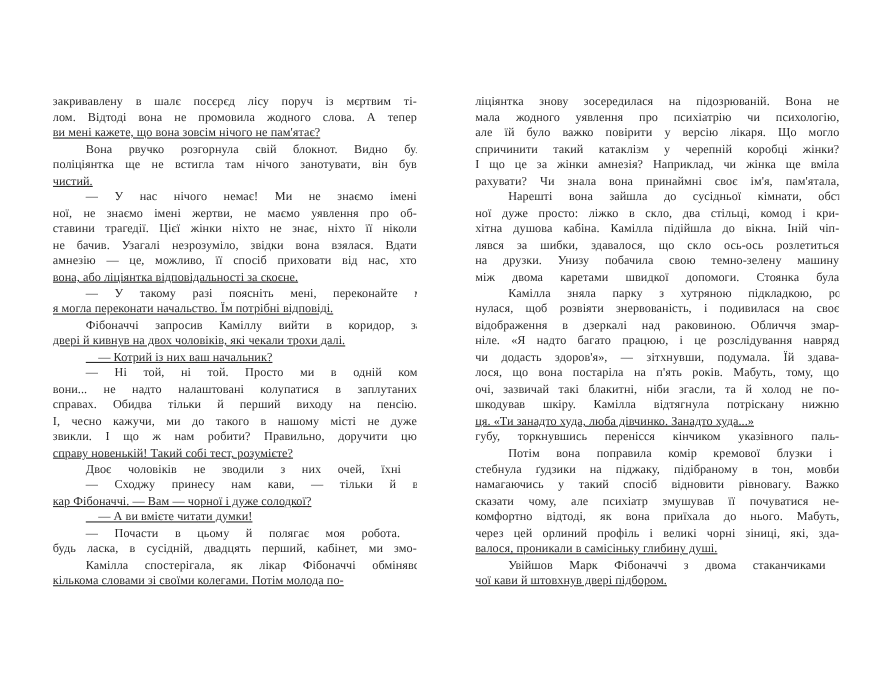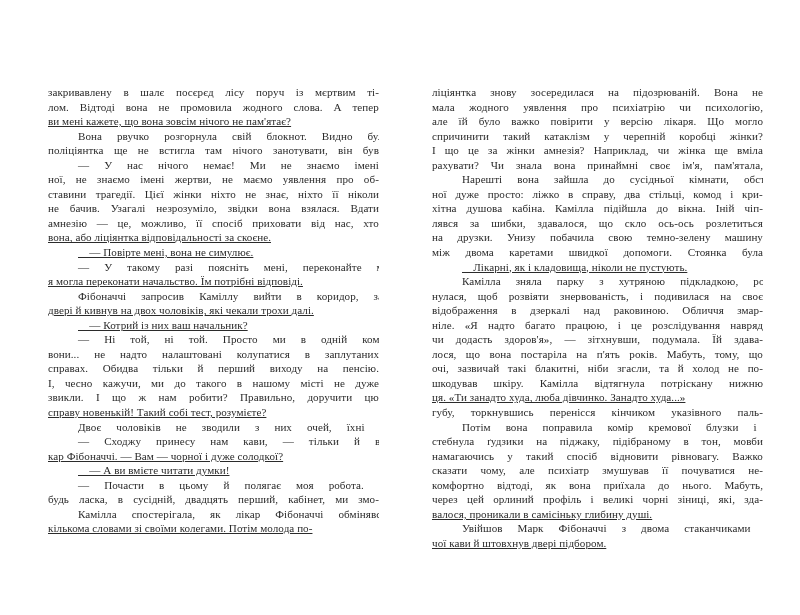--- a/index.html
+++ b/index.html
@@ -99,33 +99,31 @@
   <div class="page page-left">
     <div class="textblock">
         <p class="para">
           <span class="ln"><span class="w">закривавлену</span><span class="w">в</span><span class="w">шалє</span><span class="w">посєрєд</span><span class="w">лісу</span><span class="w">поруч</span><span class="w">із</span><span class="w">мєртвим</span><span class="w">ті-</span></span>
           <span class="ln"><span class="w">лом.</span><span class="w">Відтоді</span><span class="w">вона</span><span class="w">не</span><span class="w">промовила</span><span class="w">жодного</span><span class="w">слова.</span><span class="w">А</span><span class="w">тепер</span></span>
           <span class="ln last noj">ви мені кажете, що вона зовсім нічого не пам'ятає?</span>
         </p>
         <p class="para">
           <span class="ln indent"><span class="w">Вона</span><span class="w">рвучко</span><span class="w">розгорнула</span><span class="w">свій</span><span class="w">блокнот.</span><span class="w">Видно</span><span class="w">було,</span></span>
           <span class="ln"><span class="w">поліціянтка</span><span class="w">ще</span><span class="w">не</span><span class="w">встигла</span><span class="w">там</span><span class="w">нічого</span><span class="w">занотувати,</span><span class="w">він</span><span class="w">був</span></span>
+          <span class="ln last noj">чистий.</span>
         </p>
         <p class="para">
           <span class="ln indent"><span class="w">—</span><span class="w">У</span><span class="w">нас</span><span class="w">нічого</span><span class="w">немає!</span><span class="w">Ми</span><span class="w">не</span><span class="w">знаємо</span><span class="w">імені</span><span class="w">підозрюва-</span></span>
           <span class="ln"><span class="w">ної,</span><span class="w">не</span><span class="w">знаємо</span><span class="w">імені</span><span class="w">жертви,</span><span class="w">не</span><span class="w">маємо</span><span class="w">уявлення</span><span class="w">про</span><span class="w">об-</span></span>
           <span class="ln"><span class="w">ставини</span><span class="w">трагедії.</span><span class="w">Цієї</span><span class="w">жінки</span><span class="w">ніхто</span><span class="w">не</span><span class="w">знає,</span><span class="w">ніхто</span><span class="w">її</span><span class="w">ніколи</span></span>
           <span class="ln"><span class="w">не</span><span class="w">бачив.</span><span class="w">Узагалі</span><span class="w">незрозуміло,</span><span class="w">звідки</span><span class="w">вона</span><span class="w">взялася.</span><span class="w">Вдати</span></span>
           <span class="ln"><span class="w">амнезію</span><span class="w">—</span><span class="w">це,</span><span class="w">можливо,</span><span class="w">її</span><span class="w">спосіб</span><span class="w">приховати</span><span class="w">від</span><span class="w">нас,</span><span class="w">хто</span></span>
           <span class="ln last noj">вона, або ліціянтка відповідальності за скоєне.</span>
         </p>
         <p class="para">
-          <span class="ln indent last noj">&nbsp;&nbsp;&nbsp;&nbsp;— Повірте мені, вона не симулює.</span>
-        </p>
-        <p class="para">
           <span class="ln indent"><span class="w">—</span><span class="w">У</span><span class="w">такому</span><span class="w">разі</span><span class="w">поясніть</span><span class="w">мені,</span><span class="w">переконайте</span><span class="w">мене,</span></span>
           <span class="ln last noj">я могла переконати начальство. Їм потрібні відповіді.</span>
         </p>
         <p class="para">
           <span class="ln indent"><span class="w">Фібоначчі</span><span class="w">запросив</span><span class="w">Каміллу</span><span class="w">вийти</span><span class="w">в</span><span class="w">коридор,</span><span class="w">зачинив</span></span>
           <span class="ln last noj">двері й кивнув на двох чоловіків, які чекали трохи далі.</span>
         </p>
         <p class="para">
           <span class="ln indent last noj">&nbsp;&nbsp;&nbsp;&nbsp;— Котрий із них ваш начальник?</span>
         </p>
@@ -164,28 +162,25 @@
         <p class="para">
           <span class="ln"><span class="w">ліціянтка</span><span class="w">знову</span><span class="w">зосередилася</span><span class="w">на</span><span class="w">підозрюваній.</span><span class="w">Вона</span><span class="w">не</span></span>
           <span class="ln"><span class="w">мала</span><span class="w">жодного</span><span class="w">уявлення</span><span class="w">про</span><span class="w">психіатрію</span><span class="w">чи</span><span class="w">психологію,</span></span>
           <span class="ln"><span class="w">але</span><span class="w">їй</span><span class="w">було</span><span class="w">важко</span><span class="w">повірити</span><span class="w">у</span><span class="w">версію</span><span class="w">лікаря.</span><span class="w">Що</span><span class="w">могло</span></span>
           <span class="ln"><span class="w">спричинити</span><span class="w">такий</span><span class="w">катаклізм</span><span class="w">у</span><span class="w">черепній</span><span class="w">коробці</span><span class="w">жінки?</span></span>
           <span class="ln"><span class="w">І</span><span class="w">що</span><span class="w">це</span><span class="w">за</span><span class="w">жінки</span><span class="w">амнезія?</span><span class="w">Наприклад,</span><span class="w">чи</span><span class="w">жінка</span><span class="w">ще</span><span class="w">вміла</span></span>
           <span class="ln"><span class="w">рахувати?</span><span class="w">Чи</span><span class="w">знала</span><span class="w">вона</span><span class="w">принаймні</span><span class="w">своє</span><span class="w">ім'я,</span><span class="w">пам'ятала,</span></span>
         </p>
         <p class="para">
           <span class="ln indent"><span class="w">Нарешті</span><span class="w">вона</span><span class="w">зайшла</span><span class="w">до</span><span class="w">сусідньої</span><span class="w">кімнати,</span><span class="w">обставле-</span></span>
-          <span class="ln"><span class="w">ної</span><span class="w">дуже</span><span class="w">просто:</span><span class="w">ліжко</span><span class="w">в</span><span class="w">справу,</span><span class="w">два</span><span class="w">стільці,</span><span class="w">комод</span><span class="w">і</span><span class="w">кри-</span></span>
+          <span class="ln"><span class="w">ної</span><span class="w">дуже</span><span class="w">просто:</span><span class="w">ліжко</span><span class="w">в</span><span class="w">скло,</span><span class="w">два</span><span class="w">стільці,</span><span class="w">комод</span><span class="w">і</span><span class="w">кри-</span></span>
           <span class="ln"><span class="w">хітна</span><span class="w">душова</span><span class="w">кабіна.</span><span class="w">Камілла</span><span class="w">підійшла</span><span class="w">до</span><span class="w">вікна.</span><span class="w">Іній</span><span class="w">чіп-</span></span>
           <span class="ln"><span class="w">лявся</span><span class="w">за</span><span class="w">шибки,</span><span class="w">здавалося,</span><span class="w">що</span><span class="w">скло</span><span class="w">ось-ось</span><span class="w">розлетиться</span></span>
           <span class="ln"><span class="w">на</span><span class="w">друзки.</span><span class="w">Унизу</span><span class="w">побачила</span><span class="w">свою</span><span class="w">темно-зелену</span><span class="w">машину</span></span>
           <span class="ln"><span class="w">між</span><span class="w">двома</span><span class="w">каретами</span><span class="w">швидкої</span><span class="w">допомоги.</span><span class="w">Стоянка</span><span class="w">була</span></span>
-        </p>
-        <p class="para">
-          <span class="ln indent last noj">&nbsp;&nbsp;&nbsp;&nbsp;Лікарні, як і кладовища, ніколи не пустують.</span>
         </p>
         <p class="para">
           <span class="ln indent"><span class="w">Камілла</span><span class="w">зняла</span><span class="w">парку</span><span class="w">з</span><span class="w">хутряною</span><span class="w">підкладкою,</span><span class="w">роззир-</span></span>
           <span class="ln"><span class="w">нулася,</span><span class="w">щоб</span><span class="w">розвіяти</span><span class="w">знервованість,</span><span class="w">і</span><span class="w">подивилася</span><span class="w">на</span><span class="w">своє</span></span>
           <span class="ln"><span class="w">відображення</span><span class="w">в</span><span class="w">дзеркалі</span><span class="w">над</span><span class="w">раковиною.</span><span class="w">Обличчя</span><span class="w">змар-</span></span>
           <span class="ln"><span class="w">ніле.</span><span class="w">«Я</span><span class="w">надто</span><span class="w">багато</span><span class="w">працюю,</span><span class="w">і</span><span class="w">це</span><span class="w">розслідування</span><span class="w">навряд</span></span>
           <span class="ln"><span class="w">чи</span><span class="w">додасть</span><span class="w">здоров'я»,</span><span class="w">—</span><span class="w">зітхнувши,</span><span class="w">подумала.</span><span class="w">Їй</span><span class="w">здава-</span></span>
           <span class="ln"><span class="w">лося,</span><span class="w">що</span><span class="w">вона</span><span class="w">постаріла</span><span class="w">на</span><span class="w">п'ять</span><span class="w">років.</span><span class="w">Мабуть,</span><span class="w">тому,</span><span class="w">що</span></span>
           <span class="ln"><span class="w">очі,</span><span class="w">зазвичай</span><span class="w">такі</span><span class="w">блакитні,</span><span class="w">ніби</span><span class="w">згасли,</span><span class="w">та</span><span class="w">й</span><span class="w">холод</span><span class="w">не</span><span class="w">по-</span></span>
           <span class="ln"><span class="w">шкодував</span><span class="w">шкіру.</span><span class="w">Камілла</span><span class="w">відтягнула</span><span class="w">потріскану</span><span class="w">нижню</span></span>

